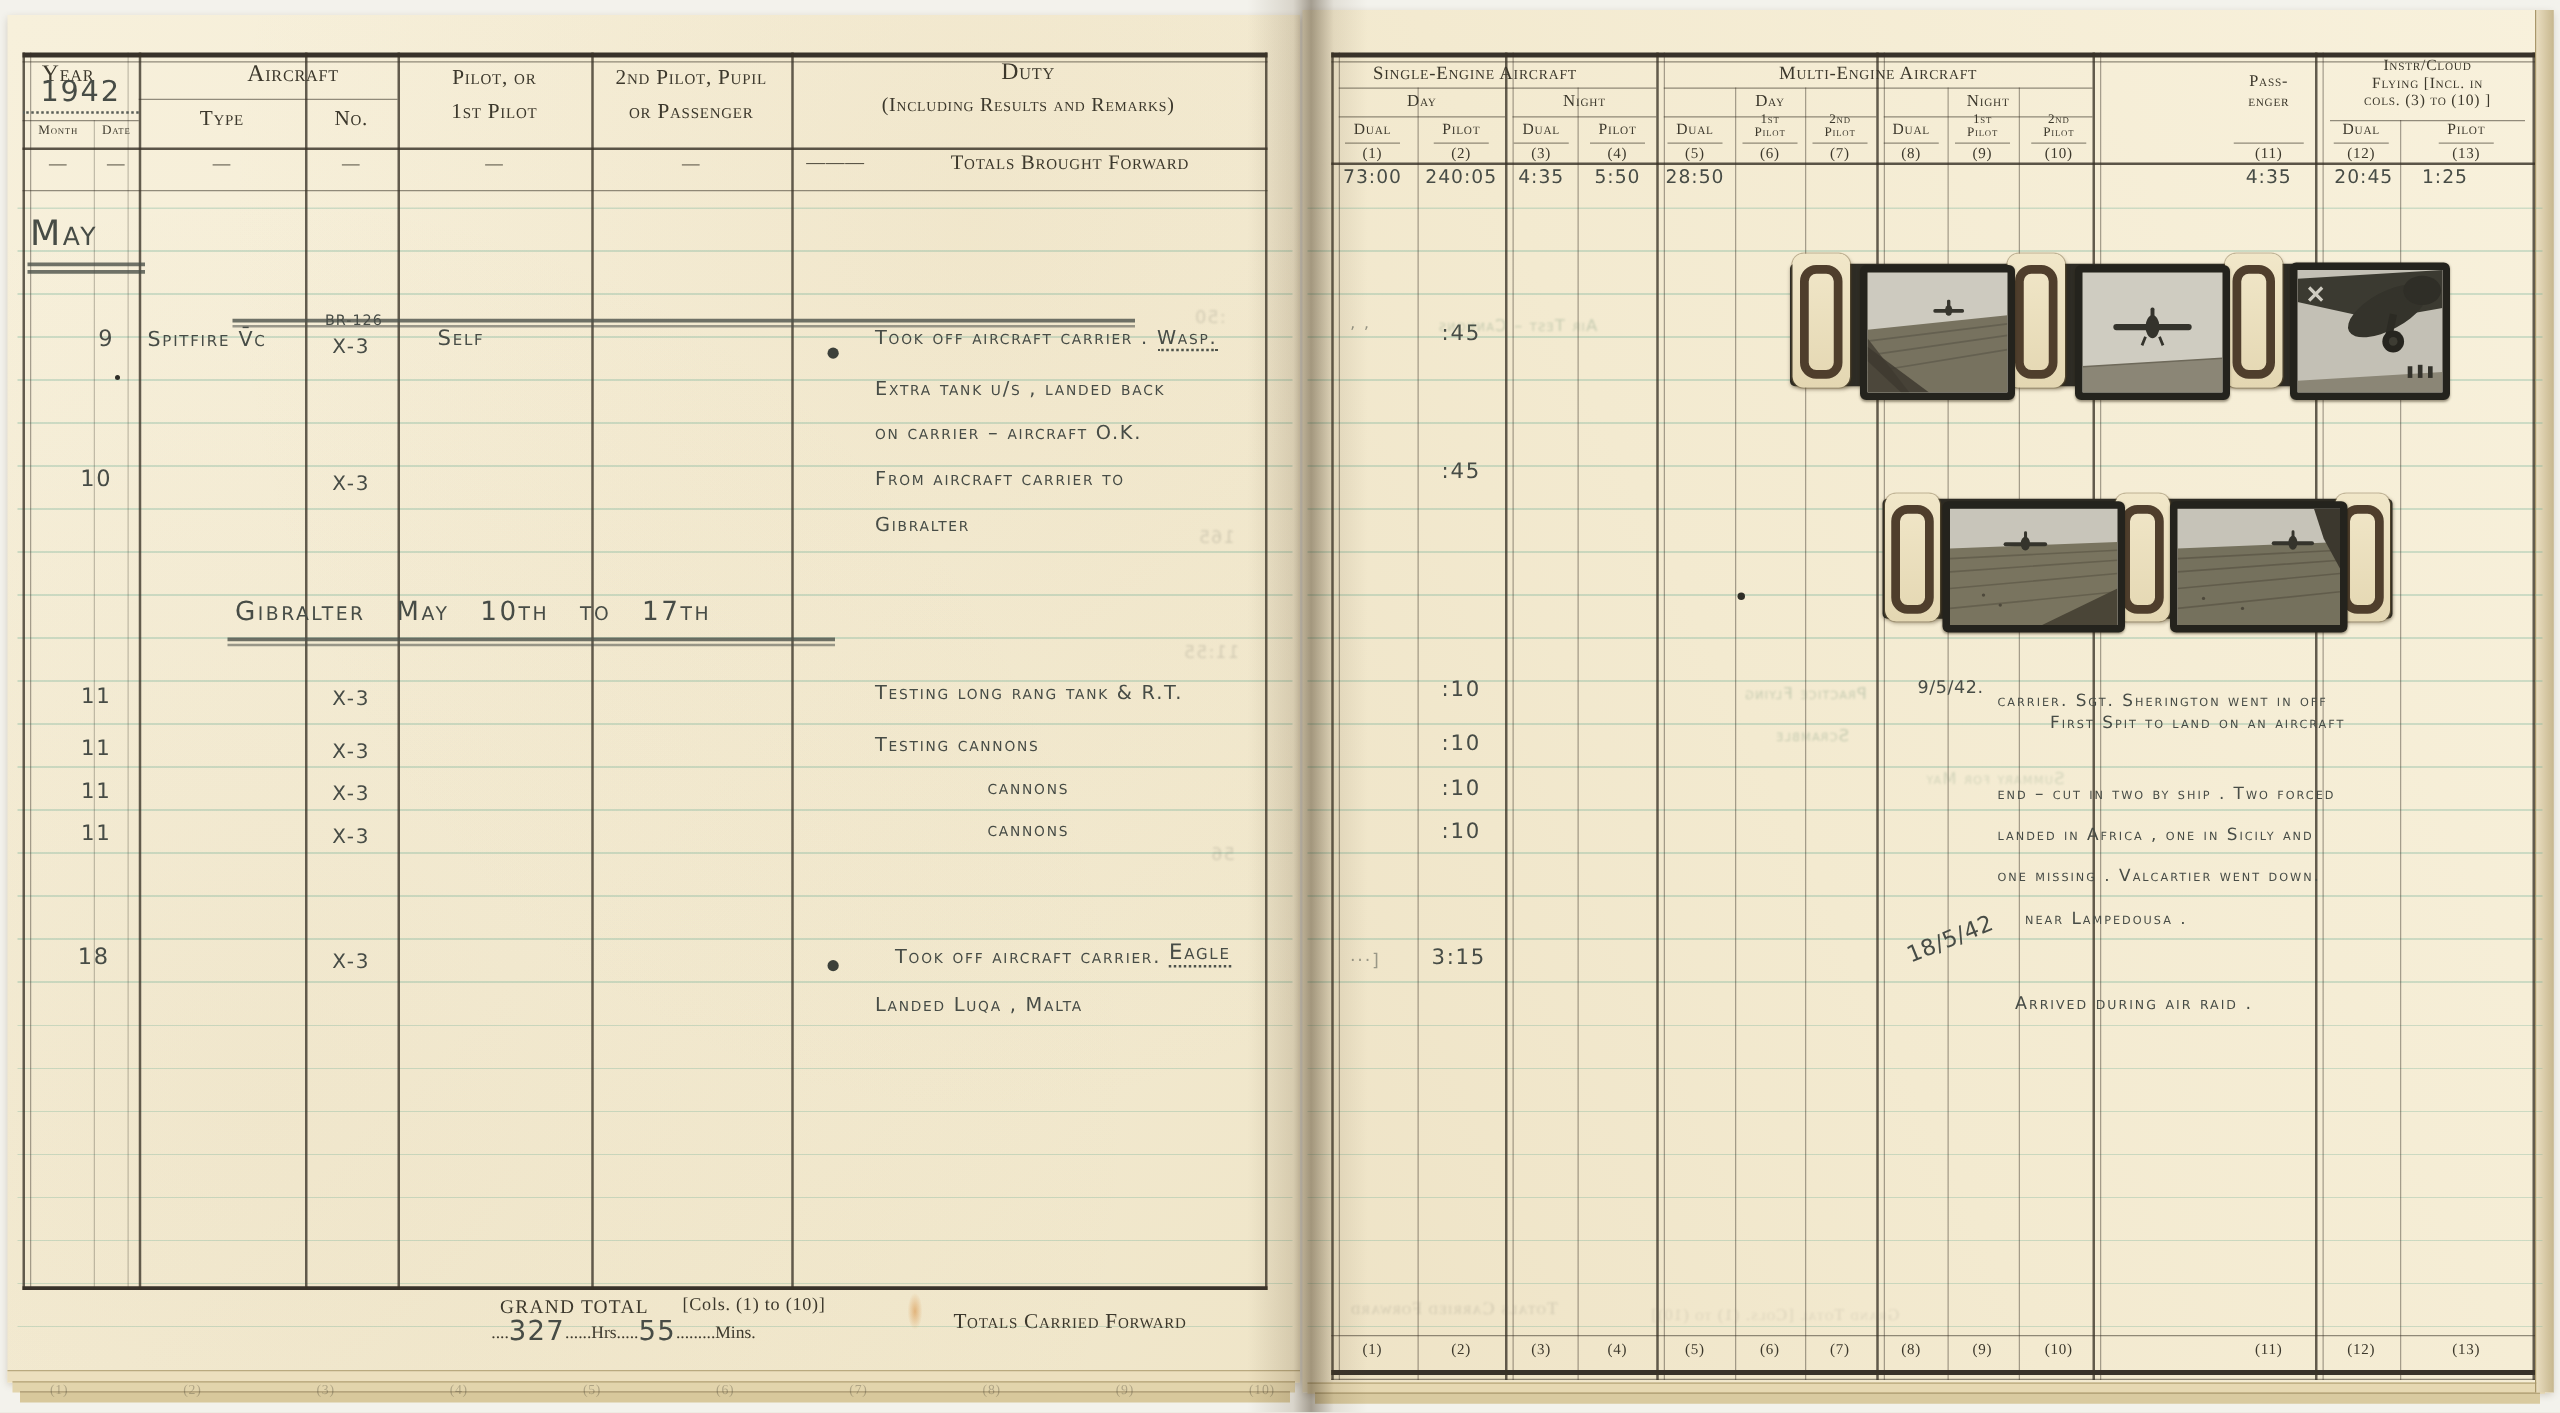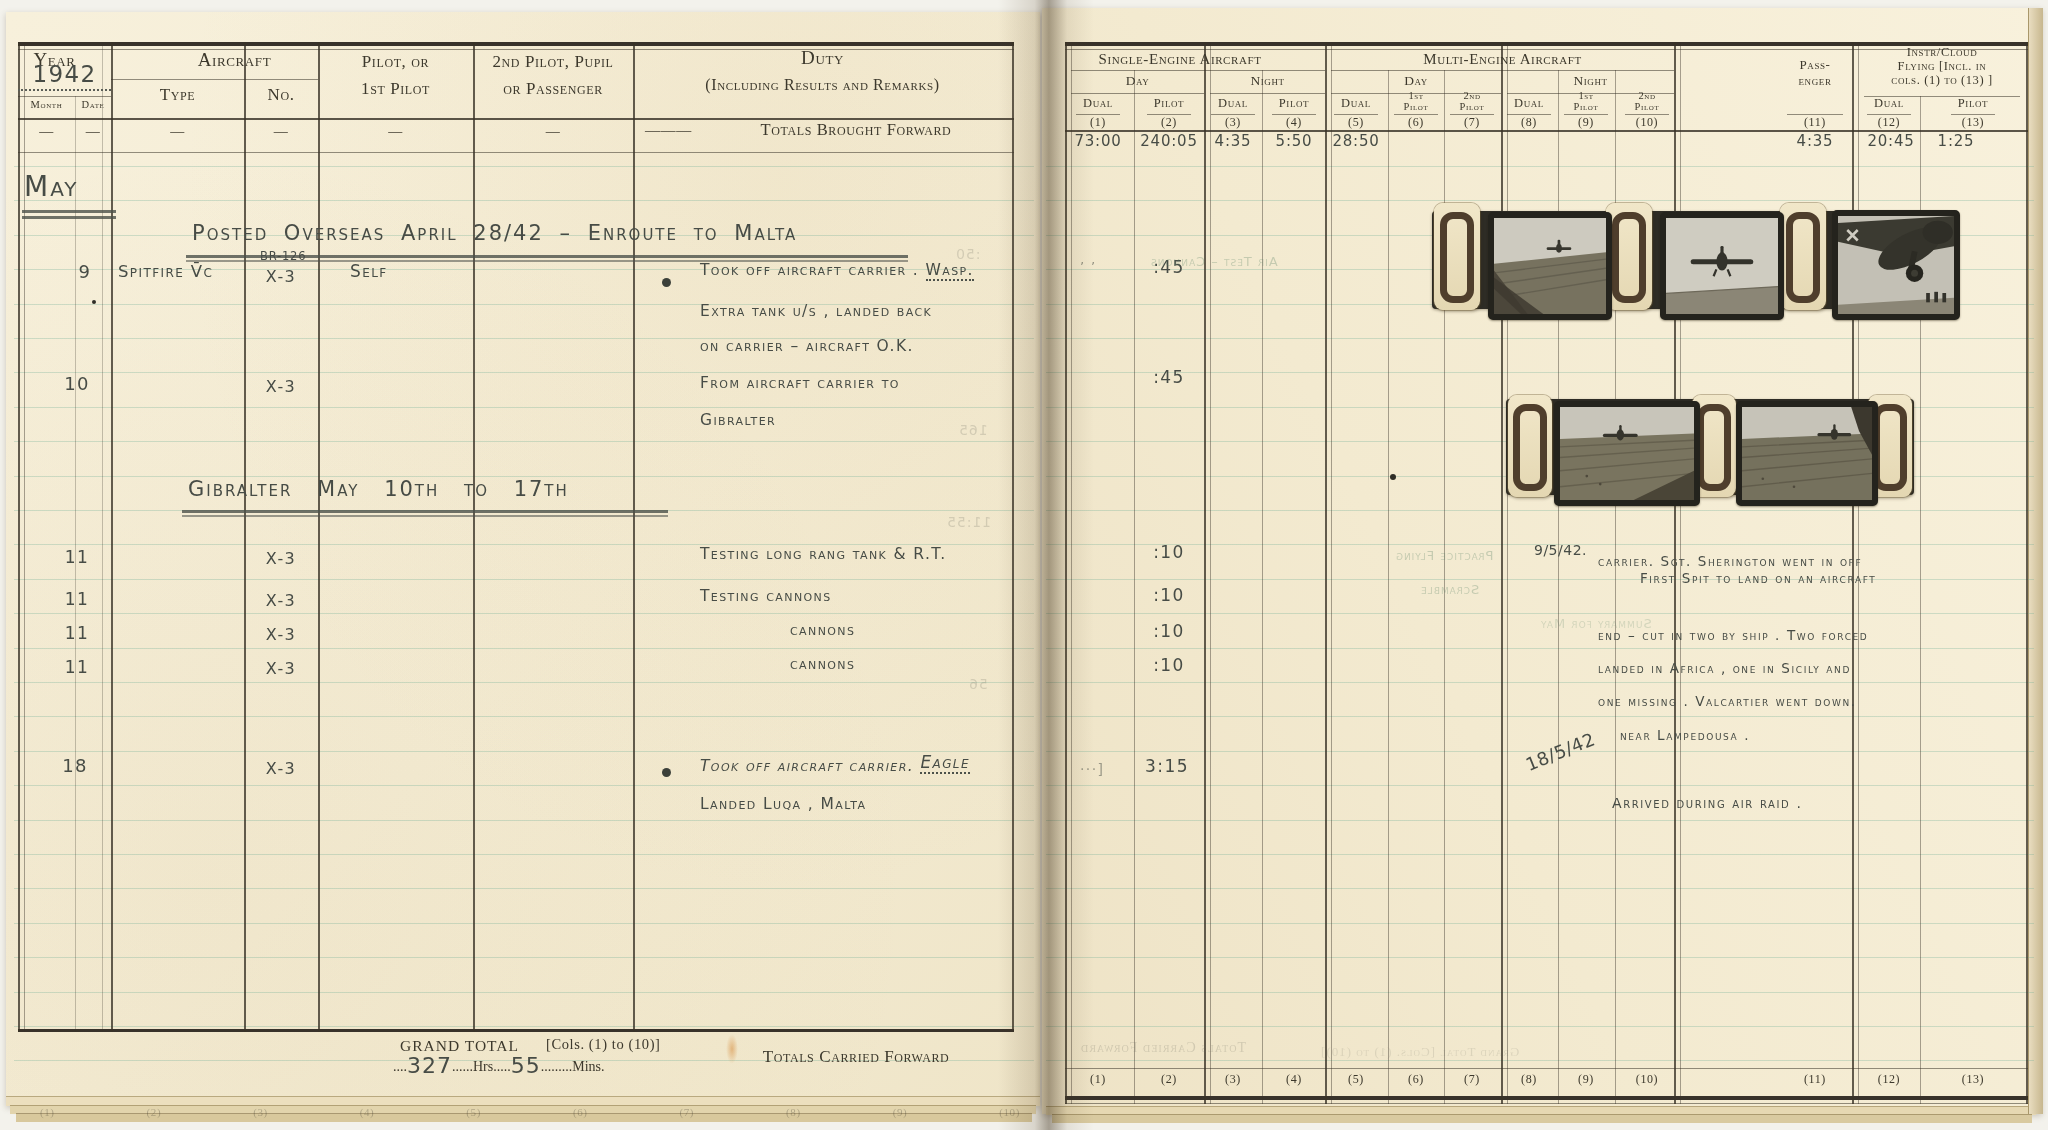--- a/index.html
+++ b/index.html
@@ -104,21 +104,20 @@
   <div class="pr ctr" style="left:244px;top:124px;width:74px;font-size:14px;">—</div>
   <div class="pr ctr" style="left:318px;top:124px;width:155px;font-size:14px;">—</div>
   <div class="pr ctr" style="left:473px;top:124px;width:160px;font-size:14px;">—</div>
   <div class="pr" style="left:645px;top:122px;font-size:15px;">———</div>
   <div class="pr ctr" style="left:700px;top:121px;width:312px;font-size:16.5px;">Totals Brought Forward</div>
 
   <div class="hw" style="left:24px;top:172px;font-size:28px;letter-spacing:2px;">May</div>
   <div class="u" style="left:22px;top:210px;width:94px;height:2.5px;"></div>
   <div class="u" style="left:22px;top:216px;width:94px;height:2.5px;"></div>
 
-  <div class="hw" style="left:192px;top:222px;font-size:21px;letter-spacing:2px;word-spacing:7px;">Posted Overseas April 28/42 – Enroute to Malta</div>
   <div class="u" style="left:186px;top:255px;width:722px;height:2.5px;"></div>
   <div class="u" style="left:186px;top:260px;width:722px;height:2px;opacity:.55;"></div>
 
   <div class="hw ctr" style="left:60px;top:262px;width:50px;font-size:18px;">9</div>
   <div class="hw" style="left:118px;top:263px;font-size:16.5px;">Spitfire V̄c</div>
   <div class="hw" style="left:260px;top:250px;font-size:11.5px;letter-spacing:.8px;">BR-126</div>
   <div class="hw ctr" style="left:248px;top:268px;width:66px;font-size:16px;">X-3</div>
   <div class="hw" style="left:350px;top:262px;font-size:17px;">Self</div>
   <div class="bullet" style="left:662px;top:278px;"></div>
   <div class="hw" style="left:700px;top:262px;font-size:15.5px;">
@@ -146,21 +145,21 @@
   <div class="hw ctr" style="left:52px;top:624px;width:50px;font-size:17px;">11</div>
   <div class="hw ctr" style="left:248px;top:626px;width:66px;font-size:16px;">X-3</div>
   <div class="hw" style="left:790px;top:622px;font-size:15.5px;">cannons</div>
   <div class="hw ctr" style="left:52px;top:658px;width:50px;font-size:17px;">11</div>
   <div class="hw ctr" style="left:248px;top:660px;width:66px;font-size:16px;">X-3</div>
   <div class="hw" style="left:790px;top:656px;font-size:15.5px;">cannons</div>
 
   <div class="hw ctr" style="left:50px;top:756px;width:50px;font-size:18px;">18</div>
   <div class="hw ctr" style="left:248px;top:760px;width:66px;font-size:16px;">X-3</div>
   <div class="bullet" style="left:662px;top:768px;"></div>
-  <div class="hw" style="left:700px;top:756px;font-size:15.5px;font-style:italic;">
+  <div class="hw" style="left:716px;top:756px;font-size:15.5px;">
     <span>Took off aircraft carrier.</span>
     <span class="dotu" style="font-size:17px;position:relative;top:-3px;">Eagle</span>
   </div>
   <div class="hw" style="left:700px;top:796px;font-size:15.5px;">Landed Luqa , Malta</div>
 
   <div class="pr caps" style="left:400px;top:1037px;font-size:15.5px;letter-spacing:1px;">GRAND TOTAL</div>
   <div class="pr caps" style="left:546px;top:1037px;font-size:14.5px;">[Cols. (1) to (10)]</div>
   <div class="abs" style="left:393px;top:1052px;display:flex;align-items:baseline;color:#3c382c;font-size:14px;">
     <span>....</span>
       <span class="hw" style="position:relative;font-size:22px;letter-spacing:1px;top:2px;">327</span>
@@ -232,21 +231,21 @@
   <div class="pr ctr" style="left:1071px;top:51px;width:218px;font-size:15px;">Single-Engine Aircraft</div>
   <div class="pr ctr" style="left:1331px;top:51px;width:343px;font-size:15px;">Multi-Engine Aircraft</div>
   <div class="pr ctr" style="left:1071px;top:74px;width:133px;font-size:13.5px;">Day</div>
   <div class="pr ctr" style="left:1210px;top:74px;width:115px;font-size:13.5px;">Night</div>
   <div class="pr ctr" style="left:1331px;top:74px;width:170px;font-size:13.5px;">Day</div>
   <div class="pr ctr" style="left:1507px;top:74px;width:167px;font-size:13.5px;">Night</div>
   <div class="pr ctr" style="left:1770px;top:58px;width:90px;font-size:13px;">Pass-</div>
   <div class="pr ctr" style="left:1770px;top:74px;width:90px;font-size:13px;">enger</div>
   <div class="pr ctr" style="left:1864px;top:46px;width:156px;font-size:12.5px;">Instr/Cloud</div>
   <div class="pr ctr" style="left:1864px;top:60px;width:156px;font-size:12.5px;">Flying [Incl. in</div>
-  <div class="pr ctr" style="left:1864px;top:74px;width:156px;font-size:12.5px;">cols. (1) to (13) ]</div>
+  <div class="pr ctr" style="left:1864px;top:74px;width:156px;font-size:12.5px;">cols. (3) to (10) ]</div>
 
   <div class="pr ctr" style="left:1068px;top:97px;width:60px;font-size:12.5px;">Dual</div>
   <div class="pr ctr" style="left:1139px;top:97px;width:60px;font-size:12.5px;">Pilot</div>
   <div class="pr ctr" style="left:1203px;top:97px;width:60px;font-size:12.5px;">Dual</div>
   <div class="pr ctr" style="left:1264px;top:97px;width:60px;font-size:12.5px;">Pilot</div>
   <div class="pr ctr" style="left:1326px;top:97px;width:60px;font-size:12.5px;">Dual</div>
   <div class="pr ctr" style="left:1386px;top:90px;width:60px;font-size:10.5px;">1st</div>
   <div class="pr ctr" style="left:1386px;top:101px;width:60px;font-size:10.5px;">Pilot</div>
   <div class="pr ctr" style="left:1442px;top:90px;width:60px;font-size:10.5px;">2nd</div>
   <div class="pr ctr" style="left:1442px;top:101px;width:60px;font-size:10.5px;">Pilot</div>

